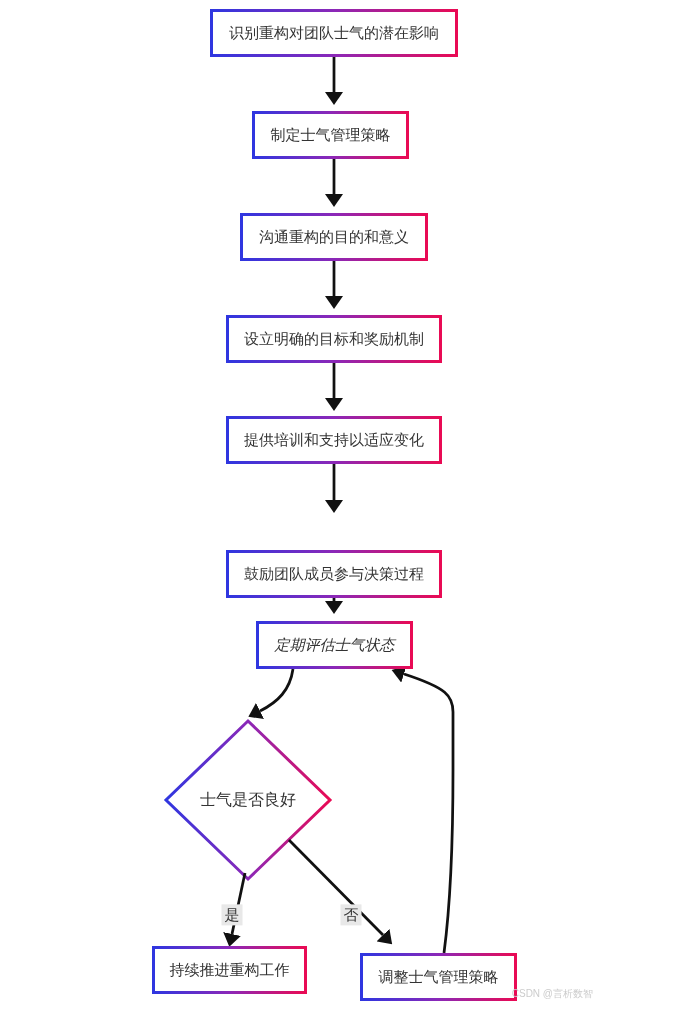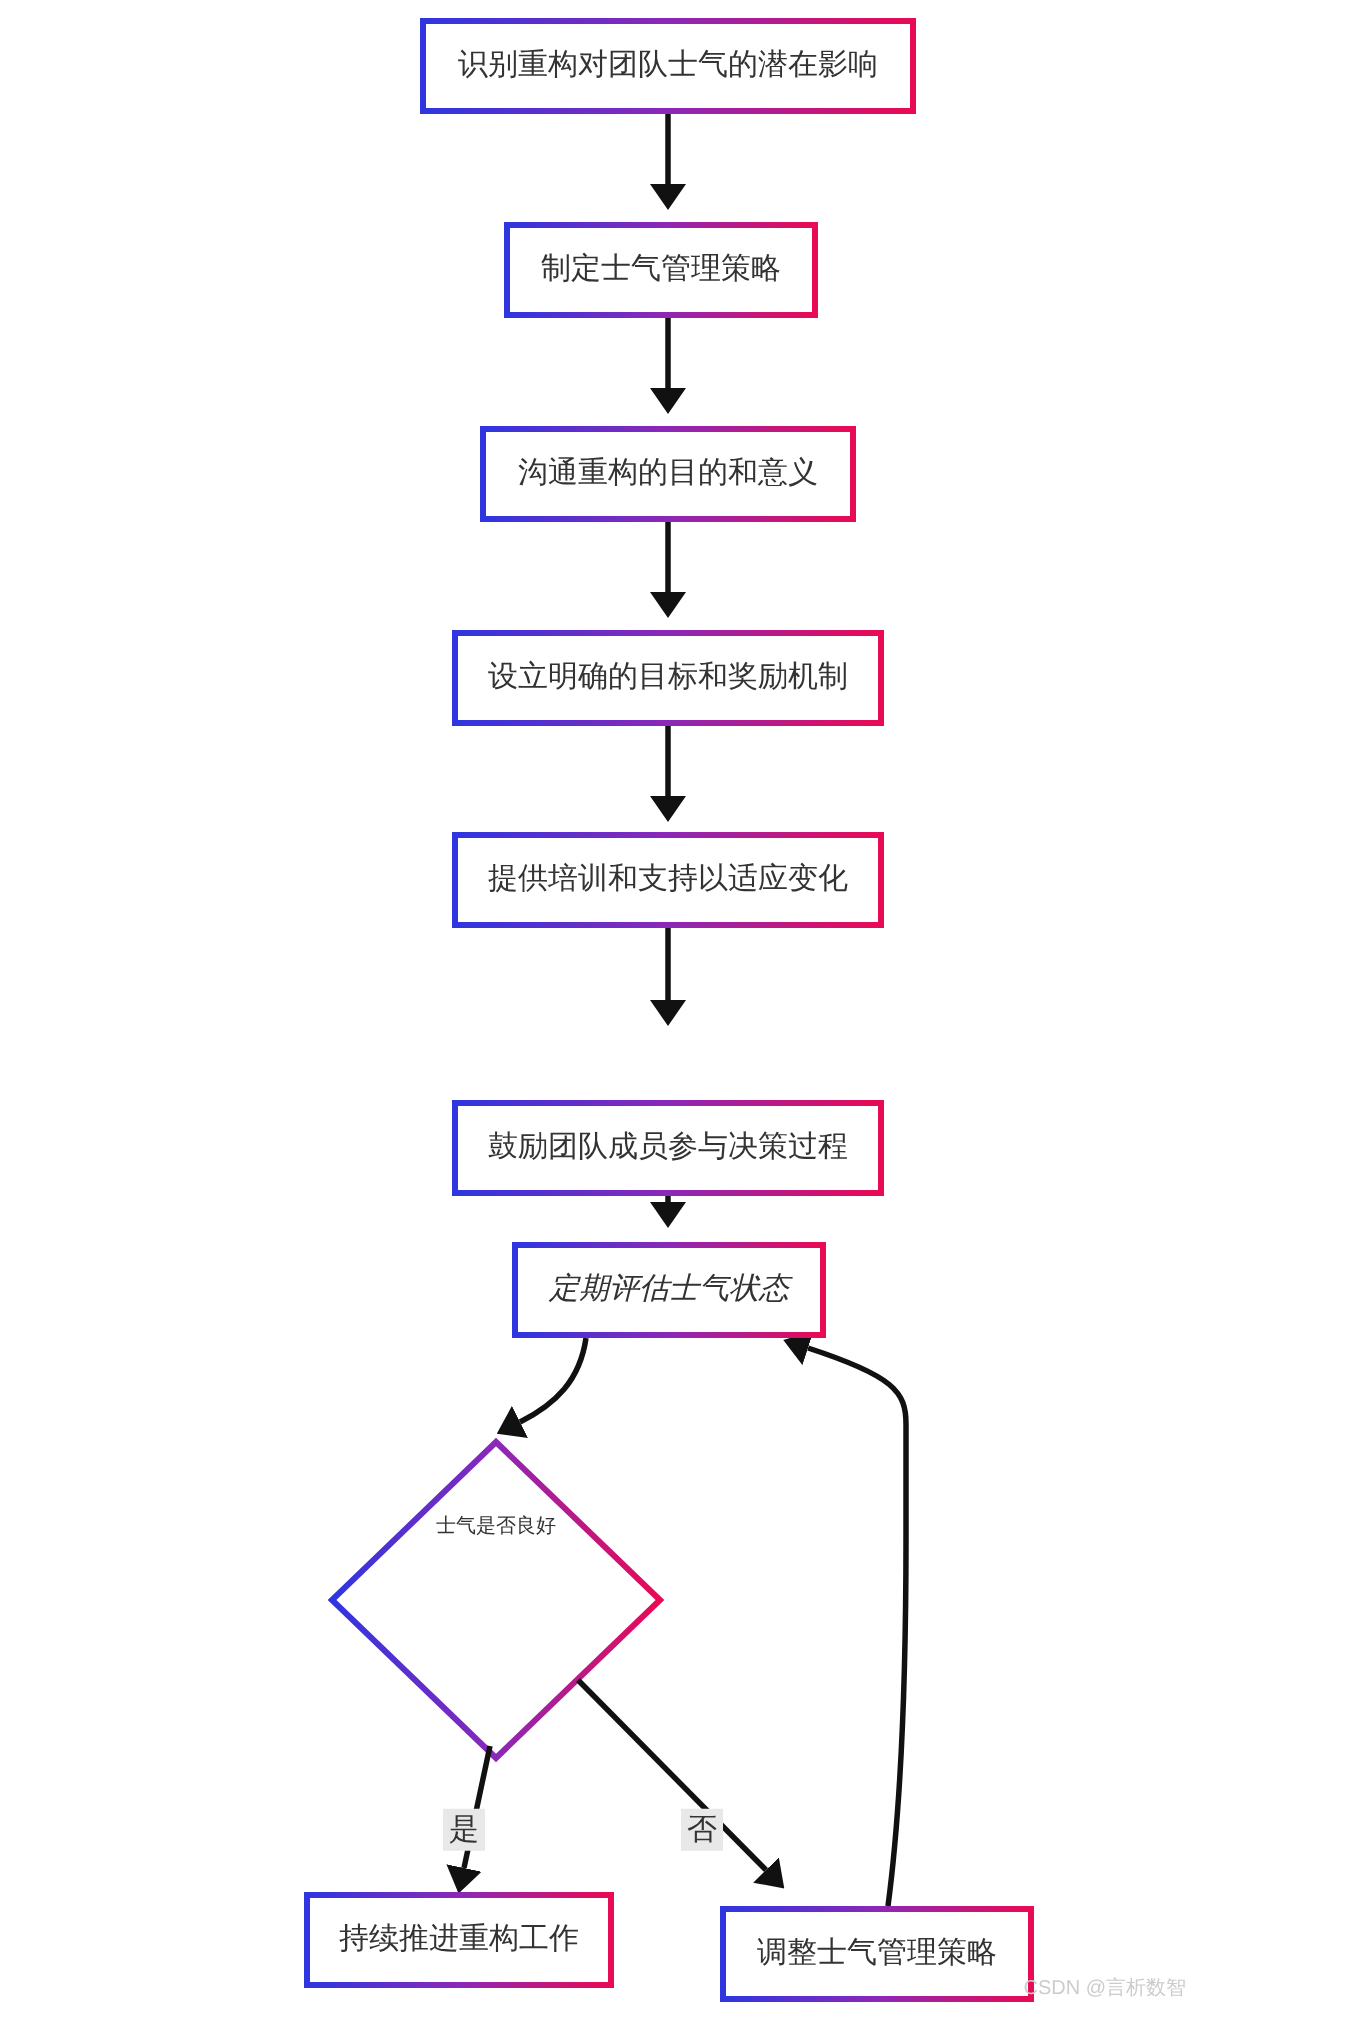--- a/index.html
+++ b/index.html
@@ -44,28 +44,28 @@
     line-height: 1.2;
     border: 3px solid;
     border-image: linear-gradient(90deg,
       var(--border-start, #2f36e0),
       var(--border-mid, #8b28b8) 50%,
       var(--border-end, #e90a54)) 1;
   }
   .diamond-label {
     position: absolute;
     left: 166px;
-    top: 683px;
+    top: 720px;
     width: 164px;
     height: 160px;
     display: flex;
     align-items: center;
     justify-content: center;
     color: var(--node-text, #333333);
-    font-size: 10px;
+    font-size: 16px;
     pointer-events: none;
   }
   .edge-label {
     position: absolute;
     transform: translate(-50%, -50%);
     background: var(--edge-label-bg, #e8e8e8);
     color: var(--edge-label-text, #333333);
     font-size: 15px;
     padding: 2px 3px;
     line-height: 1.15;

